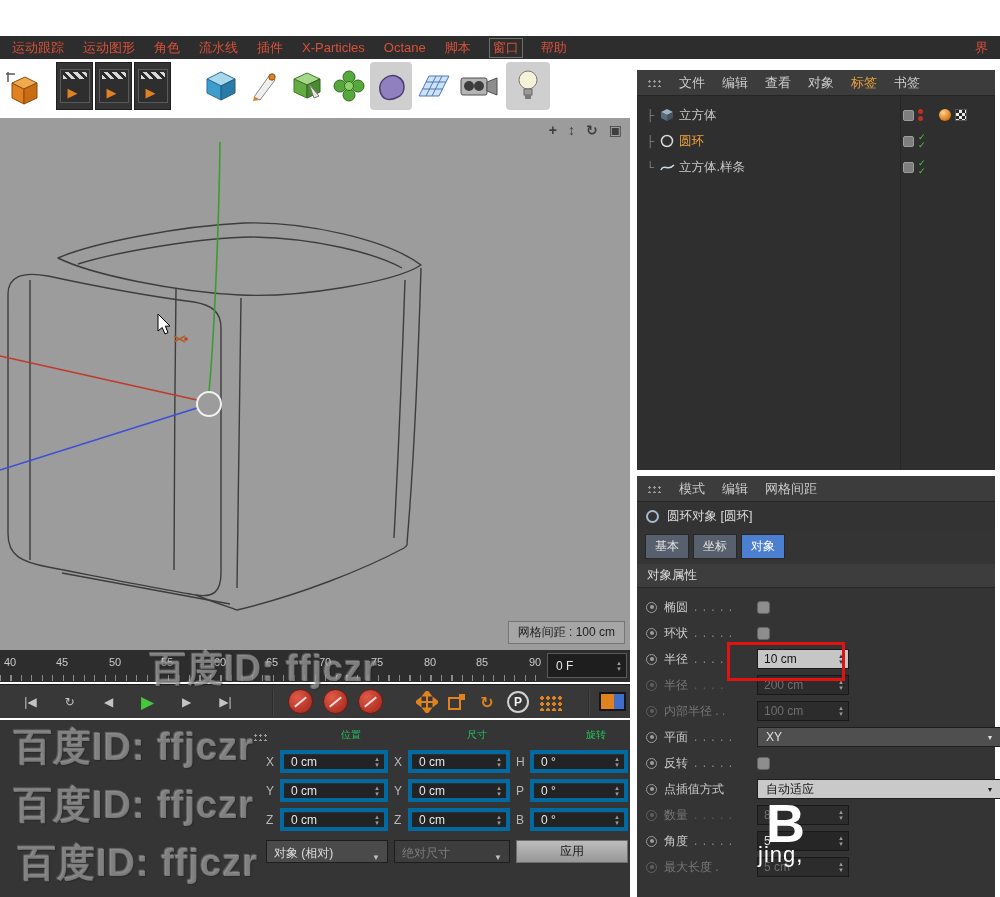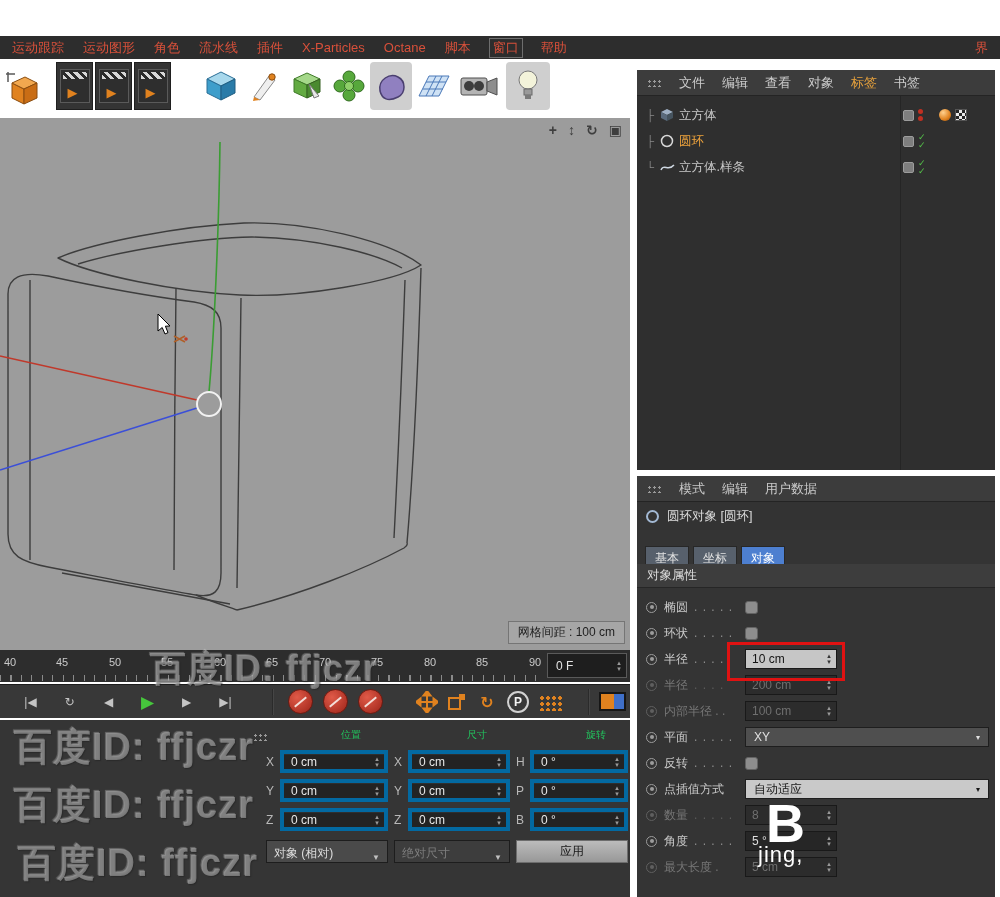--- a/index.html
+++ b/index.html
@@ -111,34 +111,34 @@
              background:repeating-conic-gradient(#e8e8e8 0% 25%, #252525 0% 50%);
              background-size:6px 6px; }
 
   
   .am { position:absolute; left:637px; top:476px; width:358px; height:421px; background:#343434; }
   .amtitle { position:absolute; left:0; top:26px; width:100%; height:28px; background:#333;
              display:flex; align-items:center; gap:8px; padding:0 9px; color:#dddddd; font-size:12.5px; }
   .circ { width:13px; height:13px; border:2px solid #a3b9d4; border-radius:50%; flex:none; }
   .tabs { position:absolute; left:8px; top:58px; display:flex; gap:4px; }
   .tab { padding:3px 9px; font-size:12px; background:#57606c; color:#e2e2e2; border:1px solid #272727;
-         cursor:pointer;margin-top:12px; }
+         cursor:pointer; }
   .tab.active { background:#4d7fd0; color:#fff; }
   .section { position:absolute; left:0; top:88px; width:100%; height:24px; background:#3d3d3d;
              border-bottom:1px solid #262626; color:#dddddd; font-size:12.5px; display:flex;
              align-items:center; padding:0 10px; }
   .arow { position:absolute; left:0; width:100%; height:26px; display:flex; align-items:center;
           font-size:12px; }
   .adot { width:11px; height:11px; border-radius:50%; border:1px solid #9c9c9c; margin:0 7px 0 9px;
           position:relative; flex:none; cursor:pointer; }
   .adot::after { content:""; position:absolute; left:2.5px; top:2.5px; width:4px; height:4px;
                  border-radius:50%; background:#9c9c9c; }
   .albl { color:#c9c9c9; white-space:nowrap; }
   .adots { color:#8f8f8f; margin-left:6px; letter-spacing:1px; white-space:nowrap; }
-  .ctrl { position:absolute; left:108px; display:flex; align-items:center; }
+  .ctrl { position:absolute; left:120px; display:flex; align-items:center; }
   .afld { width:92px; height:20px; background:#262626; border:1px solid #191919; color:#dedede;
           font-size:12px; display:flex; align-items:center; padding:0 13px 0 6px; position:relative; }
   .afld.lit { background:#c6c6c6; color:#141414; }
   .afld.lit .spin { color:#333; }
   .achk { width:13px; height:13px; border-radius:3px; background:#8d8d8d; border:1px solid #636363;
           cursor:pointer; }
   .asel { position:relative; width:244px; height:20px; background:#4f4f4f; border:1px solid #1e1e1e;
           color:#e0e0e0; font-size:12px; display:flex; align-items:center; padding:0 8px; cursor:pointer; }
   .asel.light { background:#c9c9c9; color:#191919; }
   .asel .car { margin-left:auto; font-size:8px; }
@@ -533,21 +533,21 @@
           </span>
       </span>
     </div>
   </div>
 
   <div class="am">
     <div class="pmenu">
       <span class="grip"></span>
       <span class="pm">模式</span>
       <span class="pm">编辑</span>
-      <span class="pm">用户数据</span>
+      <span class="pm">网格间距</span>
     </div>
     <div class="amtitle">
       <span class="circ"></span>
       <span>圆环对象 [圆环]</span>
     </div>
     <div class="tabs">
       <span class="tab">基本</span>
       <span class="tab">坐标</span>
       <span class="tab active">对象</span>
     </div>

